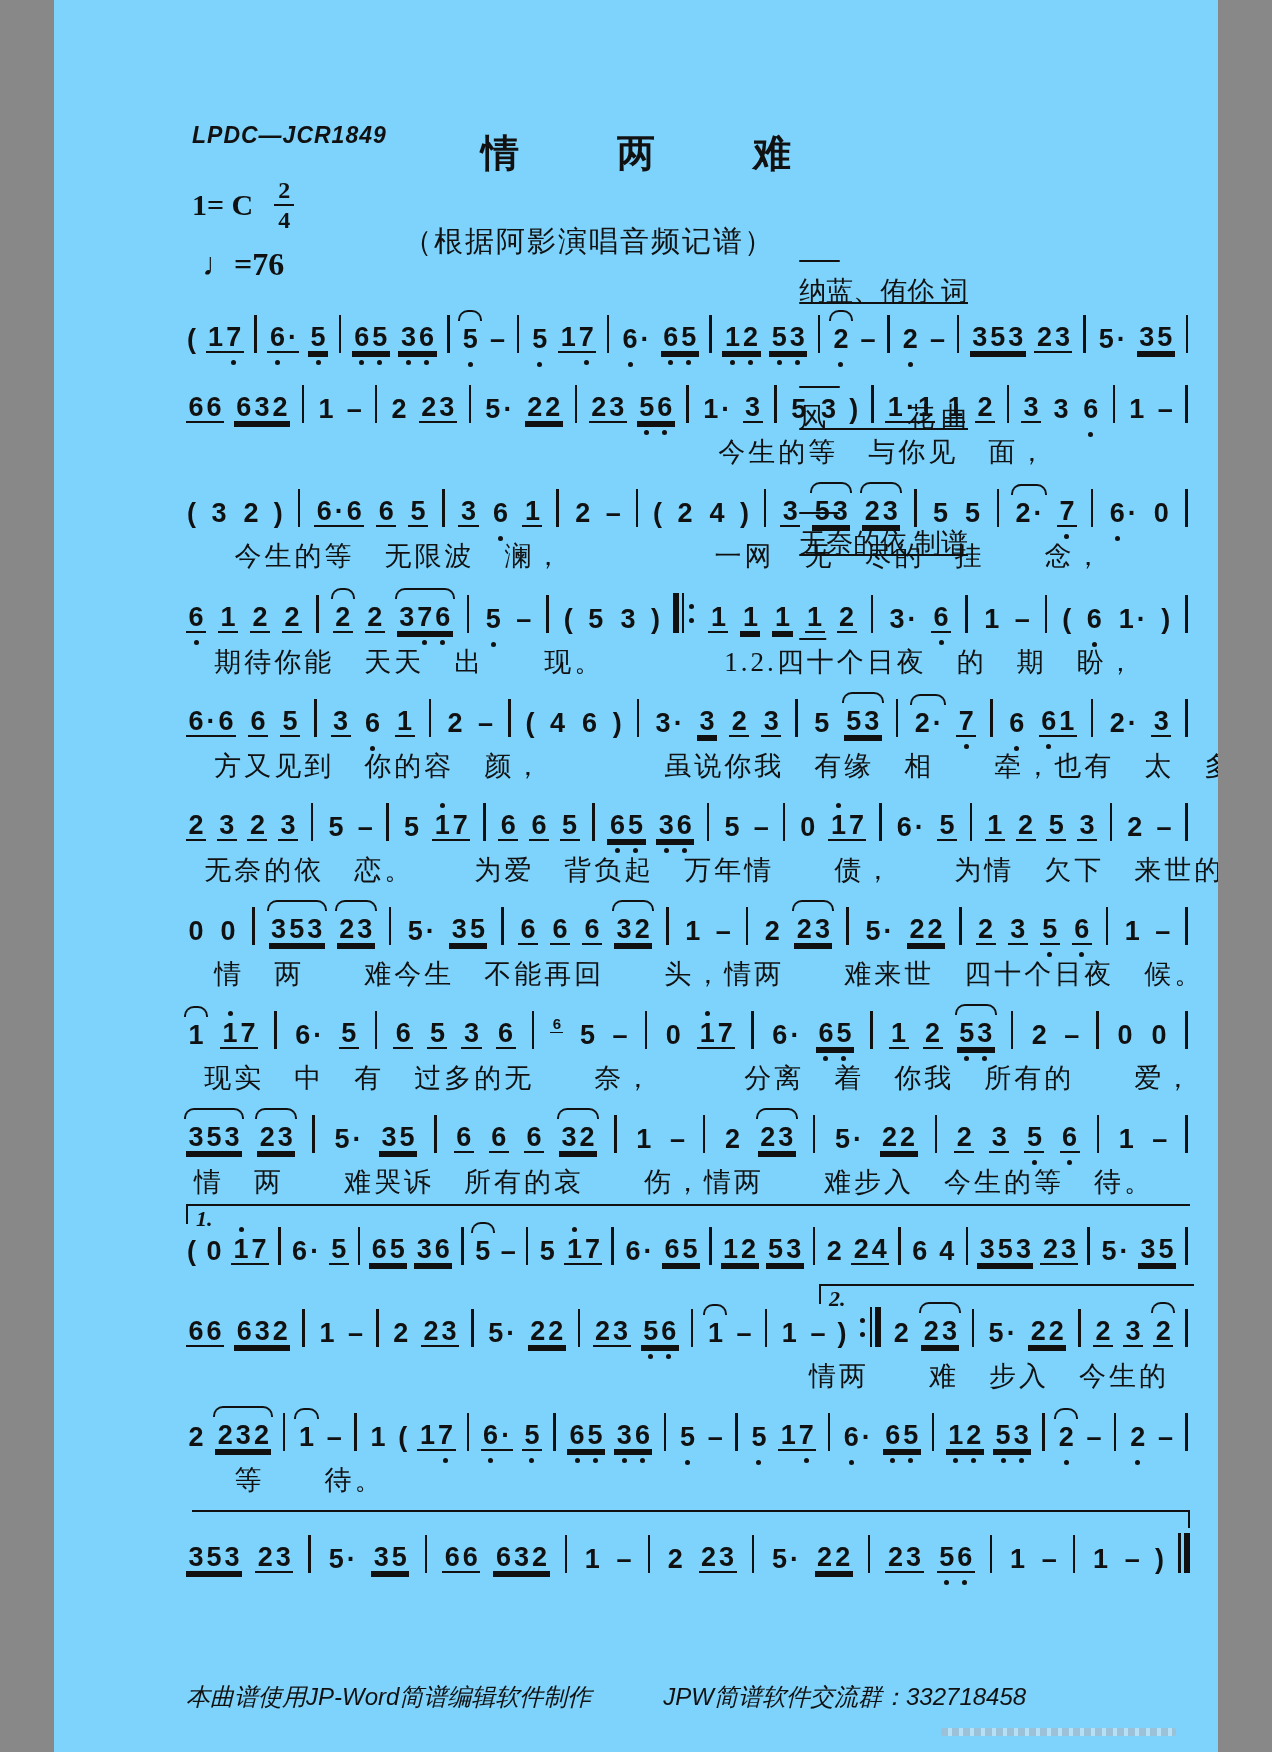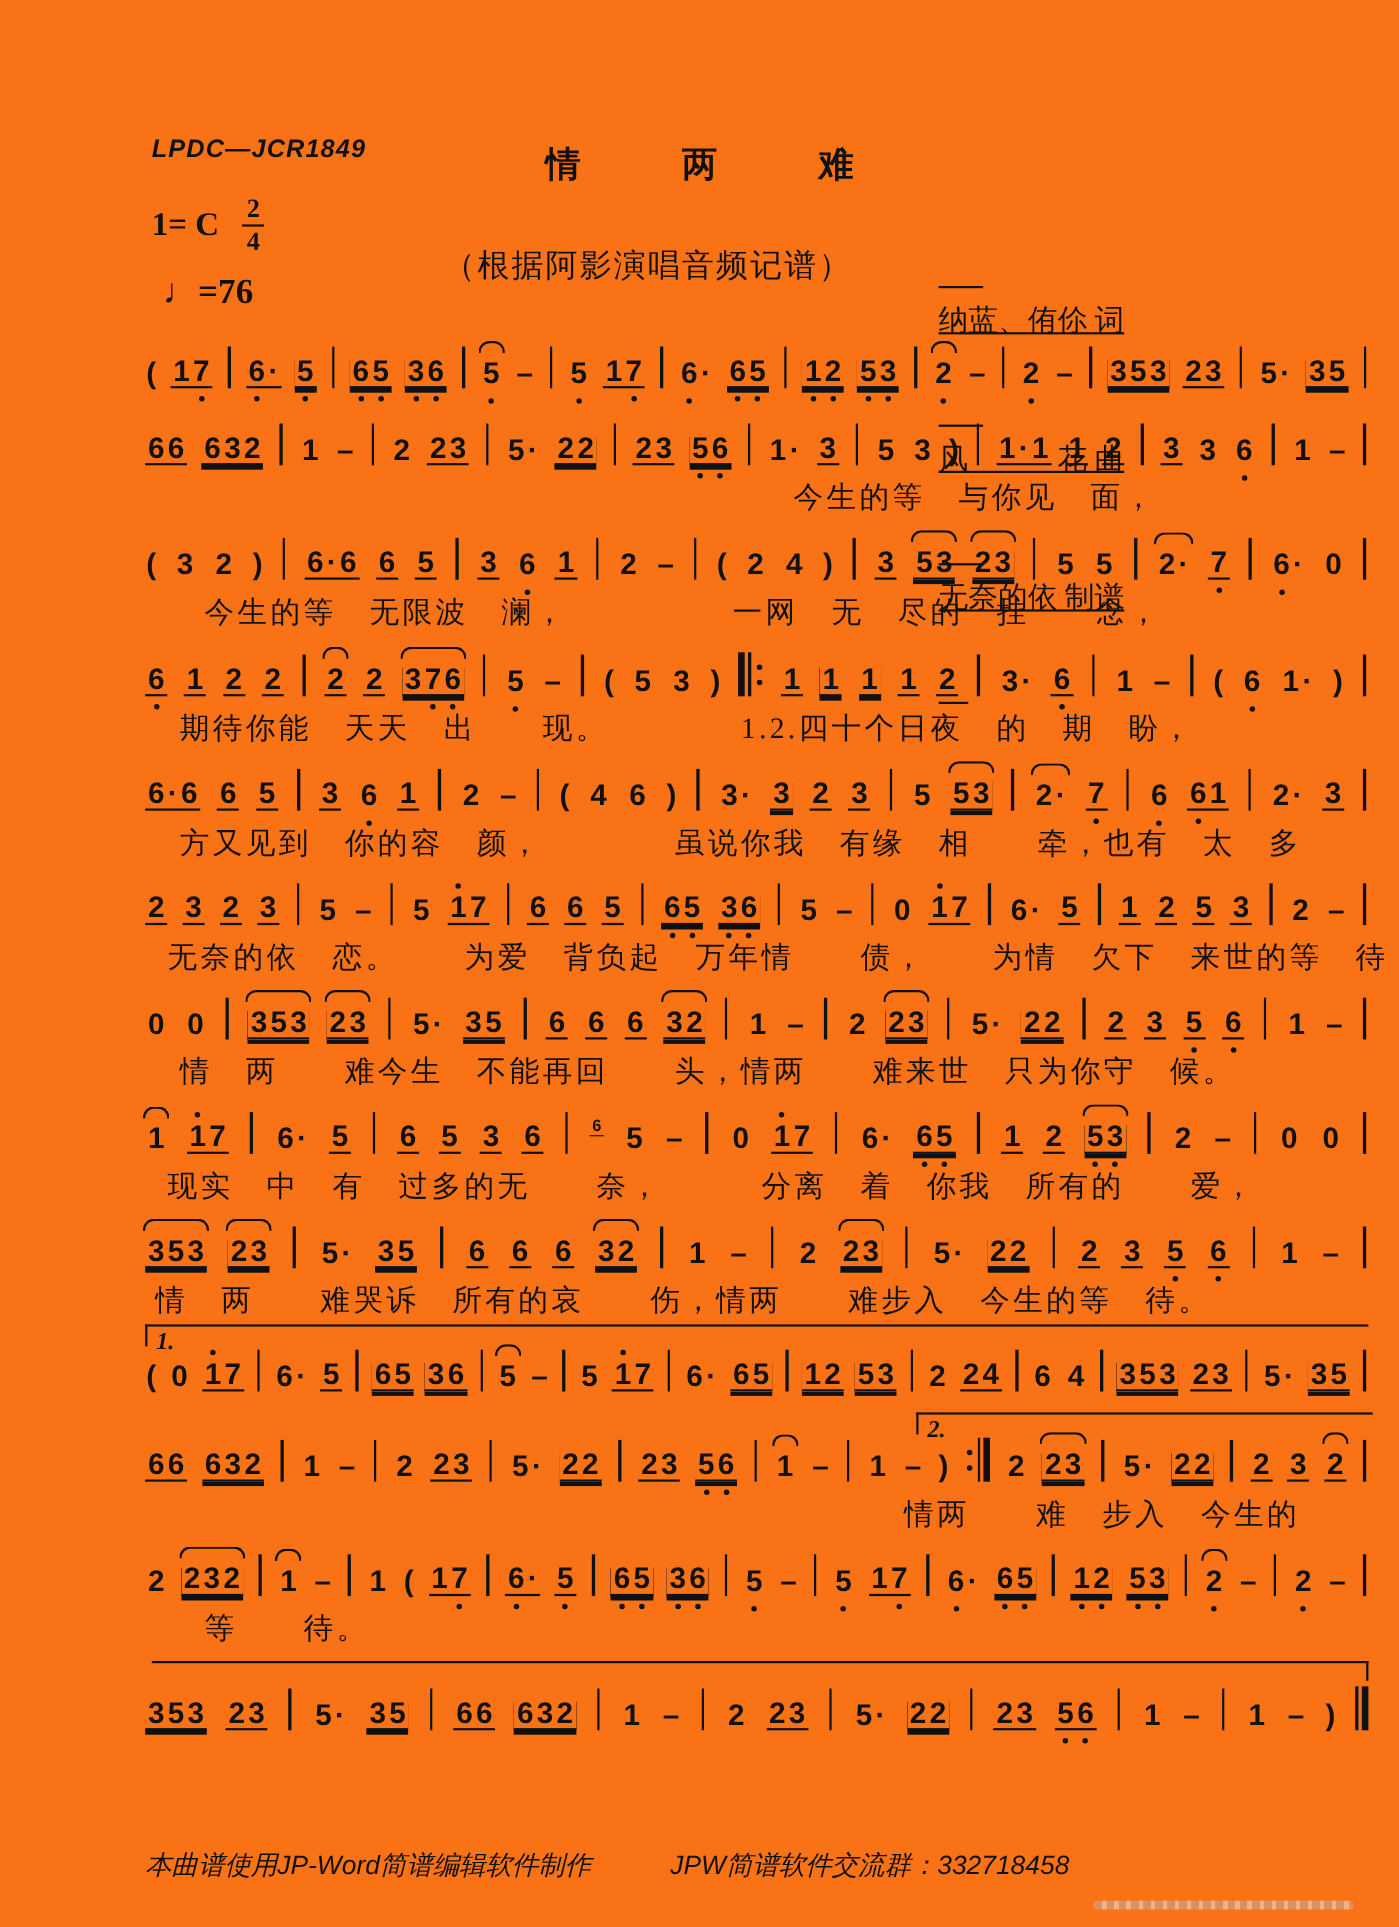--- a/index.html
+++ b/index.html
@@ -1,22 +1,22 @@
 <!DOCTYPE html>
 <html><head>
 <meta charset="utf-8">
 <style>
   html,body{margin:0;padding:0;background:#888;}
-  .page{position:relative;width:1272px;height:1752px;margin:0 auto;background:#f97316;color:#111;
+  .page{position:relative;width:1164px;height:1752px;margin:0 auto;background:#7dd3fc;color:#111;
         overflow:hidden;font-family:"Liberation Serif",serif;}
   
   .header{position:relative;height:292px;}
   .catalog{position:absolute;left:138px;top:122px;font-style:italic;font-weight:700;font-size:23px;
            font-family:"Liberation Sans",sans-serif;letter-spacing:1px;}
-  .title{position:absolute;left:0;right:0;top:128px;text-align:center;font-size:32px;font-weight:700;
+  .title{position:absolute;left:0;right:0;top:128px;text-align:center;font-size:38px;font-weight:700;
          letter-spacing:30px;text-indent:30px;}
   .keysig{position:absolute;left:138px;top:178px;font-size:30px;font-weight:700;
           font-family:"Liberation Serif",serif;display:flex;align-items:center;gap:21px;}
   .frac{display:inline-flex;flex-direction:column;align-items:center;line-height:1;font-size:24px;font-weight:700;}
   .frac .num{border-bottom:2.5px solid #111;padding:0 4px 2px;}
   .frac .den{padding-top:2px;}
   .subtitle{position:absolute;left:0;right:94px;top:222px;text-align:center;font-size:29px;letter-spacing:2px;}
   .tempo{position:absolute;left:148px;top:246px;font-size:32px;font-weight:700;}
   .credits{position:absolute;right:250px;top:186px;font-size:27px;line-height:42px;white-space:pre;text-decoration:underline;}
   
@@ -682,21 +682,21 @@
         <span class="note u1">
           <span class="d">6<span class="odb"></span></span>
         </span>
         <span class="bar"></span>
         <span class="note">
           <span class="d">1</span>
         </span>
         <span class="sym">–</span>
         <span class="bar"></span>
       </div>
-      <div class="lyrics ly6">情　两　　难今生　不能再回　　头，情两　　难来世　只为你守　候。</div>
+      <div class="lyrics ly6">情　两　　难今生　不能再回　　头，情两　　难来世　四十个日夜　候。</div>
       <div class="sysline">
         <span class="note">
           <span class="arc"></span>
           <span class="d">1</span>
         </span>
         <span class="note u1">
           <span class="d">1<span class="oda"></span></span>
           <span class="d">7</span>
         </span>
         <span class="bar"></span>

